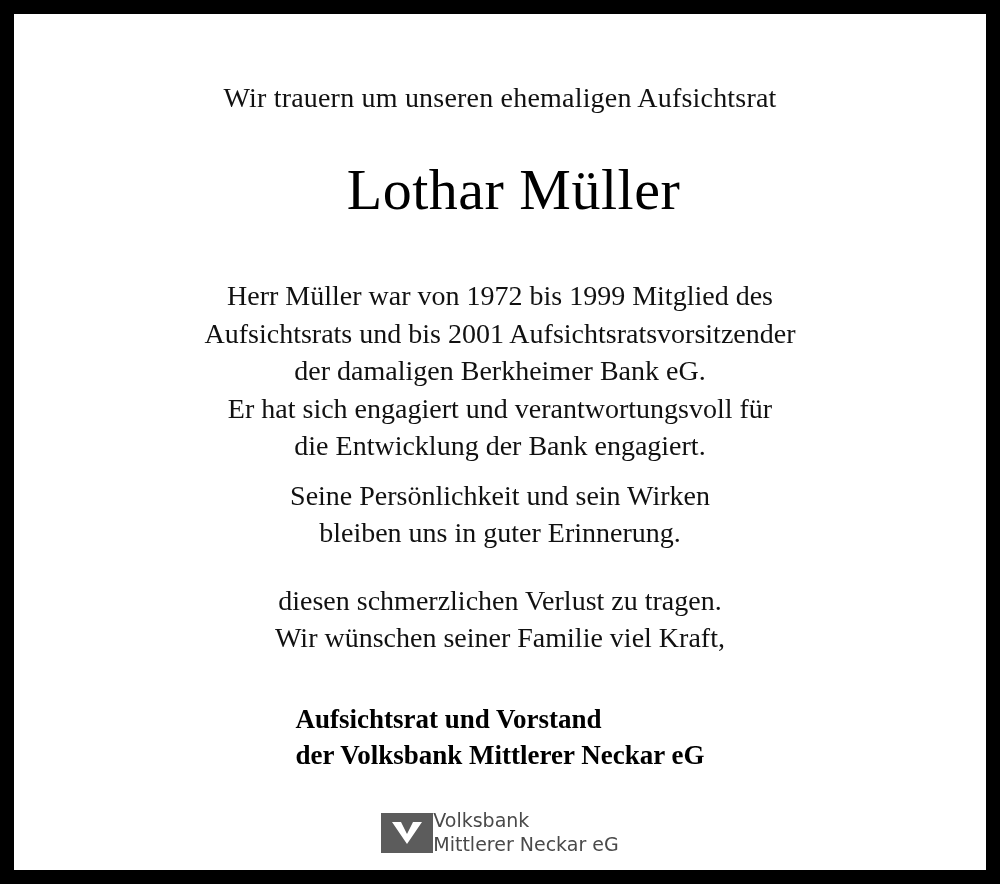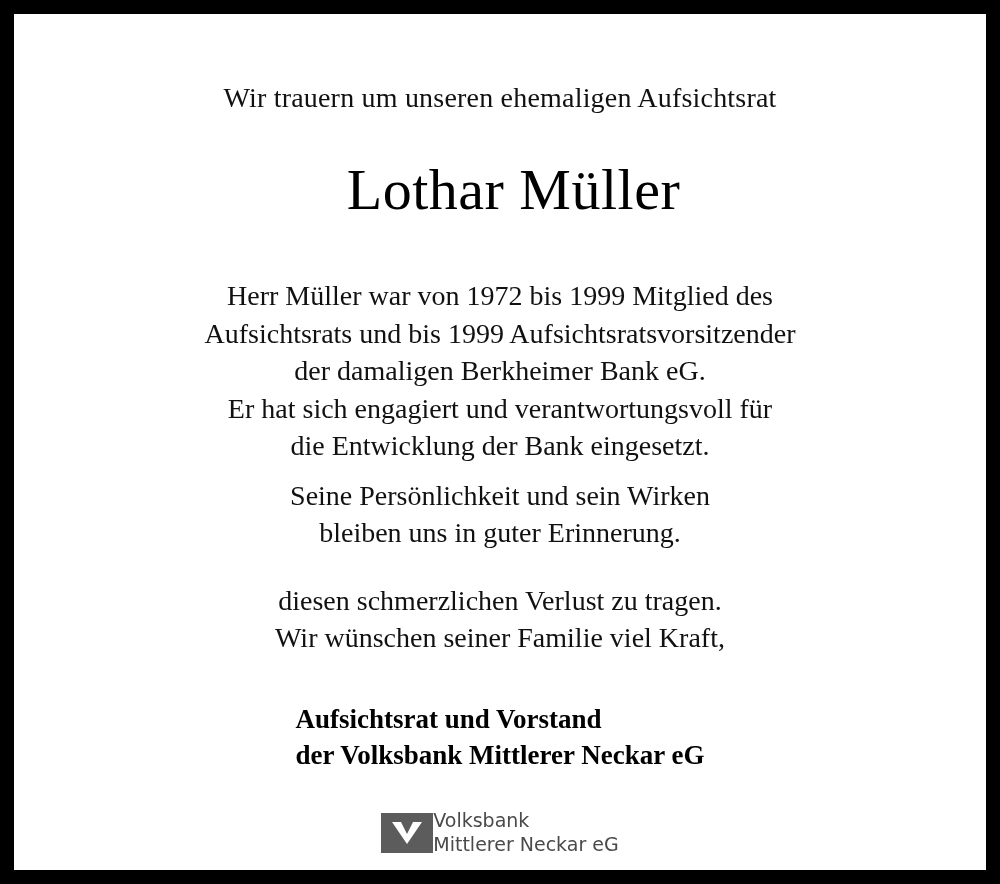--- a/index.html
+++ b/index.html
@@ -83,24 +83,24 @@
 <body>
 
 <div class="notice">
 
   <div class="lead">Wir trauern um unseren ehemaligen Aufsichtsrat</div>
 
   <div class="name">Lothar Müller</div>
 
   <div class="para para-1">
     <div>Herr Müller war von 1972 bis 1999 Mitglied des</div>
-    <div>Aufsichtsrats und bis 1999 Aufsichtsratsvorsitzender</div>
+    <div>Aufsichtsrats und bis 2001 Aufsichtsratsvorsitzender</div>
     <div>der damaligen Berkheimer Bank eG.</div>
     <div>Er hat sich engagiert und verantwortungsvoll für</div>
-    <div>die Entwicklung der Bank eingesetzt.</div>
+    <div>die Entwicklung der Bank engagiert.</div>
   </div>
 
   <div class="para para-2">
     <div>Seine Persönlichkeit und sein Wirken</div>
     <div>bleiben uns in guter Erinnerung.</div>
   </div>
 
   <div class="para para-3">
     <div>diesen schmerzlichen Verlust zu tragen.</div>
     <div>Wir wünschen seiner Familie viel Kraft,</div>

